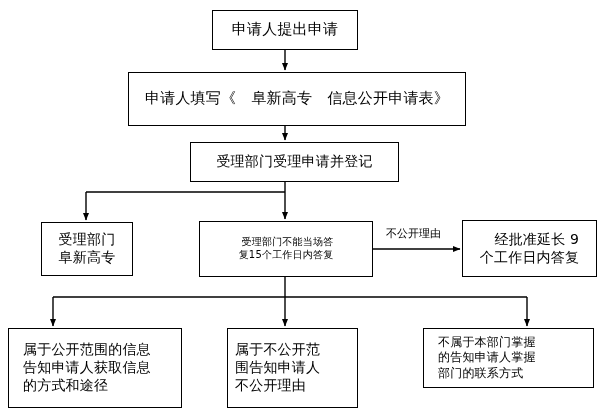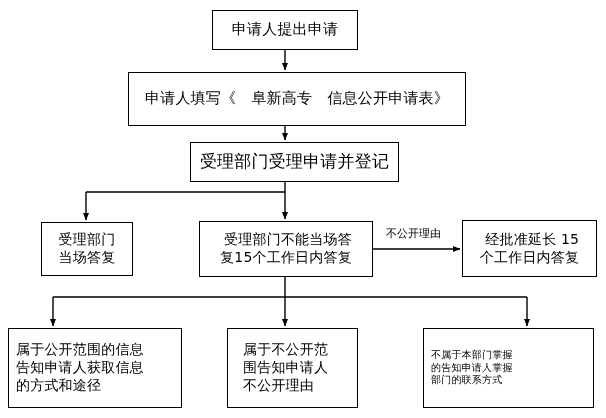--- a/index.html
+++ b/index.html
@@ -33,30 +33,30 @@
     justify-content: center;
     text-align: right;
     color: #000000;
     line-height: 1.28;
     letter-spacing: 0.2px;
     white-space: pre-line;
     z-index: 2;
   }
   .n-start      { left: 212px; top: 10px;  width: 146px; height: 40px; font-size: 15px; }
   .n-form       { left: 128px; top: 72px;  width: 338px; height: 54px; font-size: 15px; }
-  .n-register   { left: 190px; top: 142px; width: 209px; height: 40px; font-size: 17px; }
+  .n-register   { left: 190px; top: 142px; width: 209px; height: 40px; font-size: 14px; }
   .n-onsite     { left: 41px;  top: 222px; width: 92px;  height: 54px; font-size: 14px; }
-  .n-delay15    { left: 199px; top: 221px; width: 174px; height: 56px; font-size: 14px; }
+  .n-delay15    { left: 199px; top: 221px; width: 174px; height: 56px; font-size: 10px; }
   .n-extend15   { left: 462px; top: 220px; width: 135px; height: 57px; font-size: 14px; }
   .n-public     { left: 8px;   top: 328px; width: 174px; height: 80px; font-size: 14px;
+                  justify-content: flex-start; text-align: left; padding-left: 14px; }
+  .n-nonpublic  { left: 227px; top: 328px; width: 131px; height: 80px; font-size: 14px;
                   justify-content: flex-start; text-align: left; padding-left: 7px; }
-  .n-nonpublic  { left: 227px; top: 328px; width: 131px; height: 80px; font-size: 14px;
-                  justify-content: flex-start; text-align: left; padding-left: 15px; }
-  .n-notheld    { left: 423px; top: 328px; width: 171px; height: 80px; font-size: 10px;
-                  justify-content: flex-start; text-align: left; padding-left: 7px; }
+  .n-notheld    { left: 423px; top: 328px; width: 171px; height: 60px; font-size: 12px;
+                  justify-content: flex-start; text-align: left; padding-left: 14px; }
   .edge-label {
     position: absolute;
     font-size: 11px;
     color: #000000;
     white-space: nowrap;
     z-index: 3;
   }
   .lbl-special { left: 386px; top: 226px; }
 </style>
 </head>
@@ -99,26 +99,26 @@
     </g>
   </svg>
 
   <div class="node n-start">申请人提出申请</div>
 
   <div class="node n-form">申请人填写《　阜新高专　信息公开申请表》</div>
 
   <div class="node n-register">受理部门受理申请并登记</div>
 
   <div class="node n-onsite">受理部门
-当场答复</div>
+阜新高专</div>
 
   <div class="node n-delay15">受理部门不能当场答
 复15个工作日内答复</div>
 
-  <div class="node n-extend15">经批准延长 15
+  <div class="node n-extend15">经批准延长 9
 个工作日内答复</div>
 
   <div class="node n-public">属于公开范围的信息
 告知申请人获取信息
 的方式和途径</div>
 
   <div class="node n-nonpublic">属于不公开范
 围告知申请人
 不公开理由</div>
 

